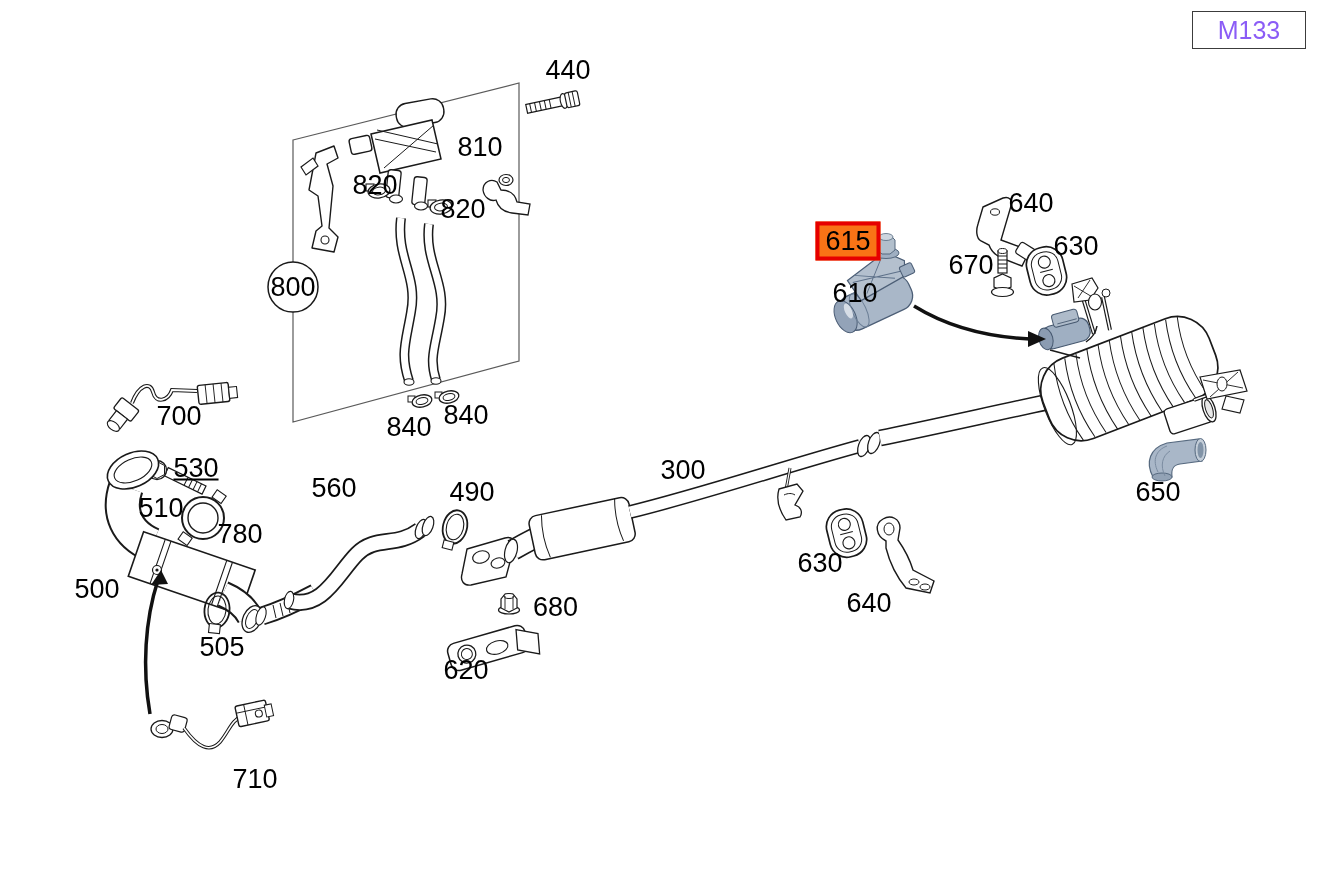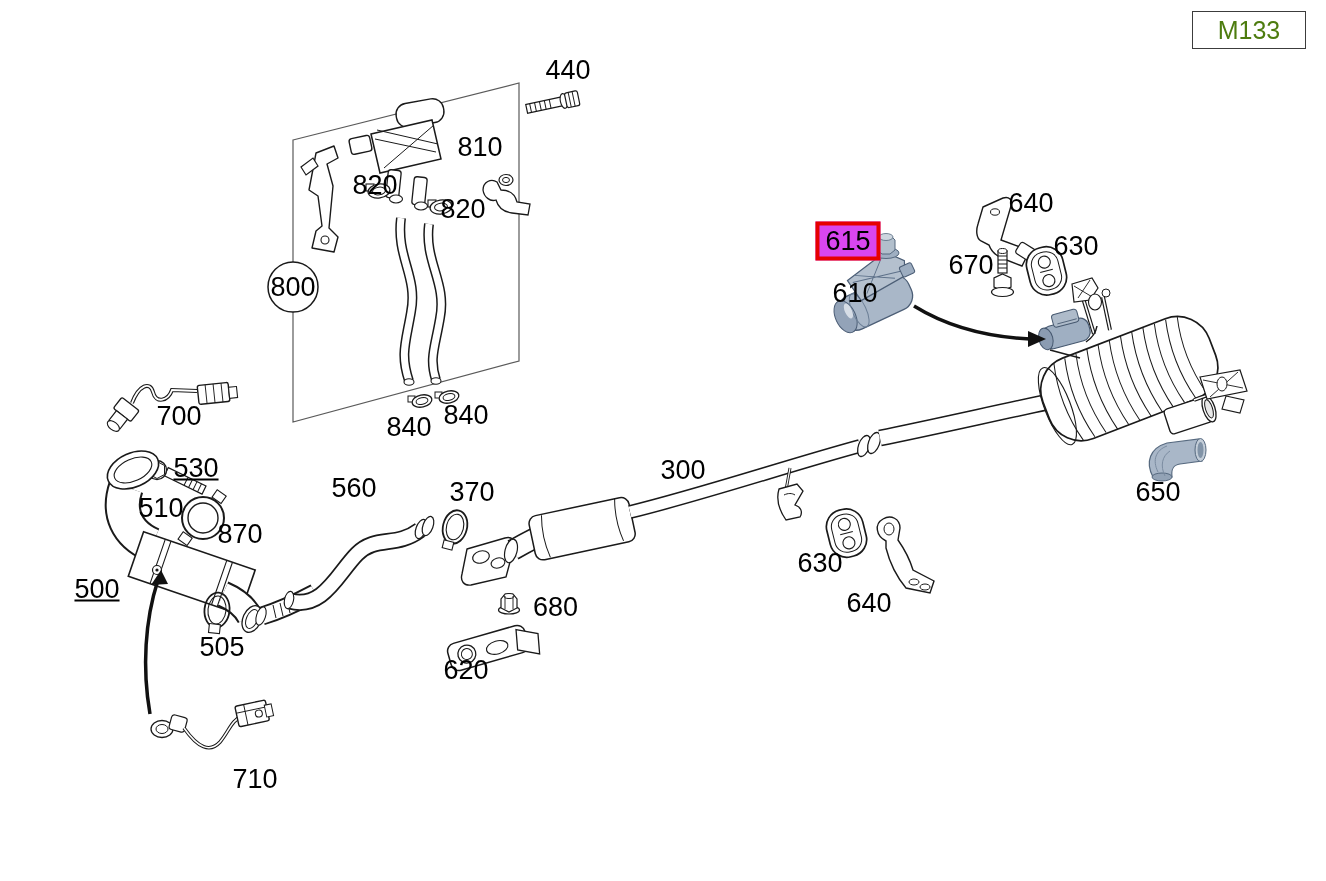--- a/index.html
+++ b/index.html
@@ -3,24 +3,24 @@
 <meta charset="utf-8">
 <style>
   html,body{margin:0;padding:0;background:#fff;}
   body{width:1326px;height:881px;position:relative;overflow:hidden;
        font-family:"Liberation Sans", sans-serif;}
   .stage{position:absolute;inset:0;}
   svg.diagram{position:absolute;left:0;top:0;z-index:1;}
   .callout-layer{position:absolute;inset:0;z-index:5;}
   .part-label{position:absolute;transform:translate(-50%,-50%);
       font-size:27px;line-height:1;color:#000;white-space:nowrap;cursor:pointer;}
-  .part-label.highlighted{border:4px solid #e60000;padding:2px 6px;background:#d946ef;}
+  .part-label.highlighted{border:4px solid #e60000;padding:2px 6px;background:#f97316;}
   .model-badge{position:absolute;left:1192px;top:11px;width:112px;height:36px;
       border:1.6px solid #3c3c3c;background:#fff;display:flex;align-items:center;
-      justify-content:center;font-size:25px;color:#4d7c0f;z-index:6;}
+      justify-content:center;font-size:25px;color:#8b5cf6;z-index:6;}
 </style>
 </head>
 <body>
 
 <div class="stage">
 
 <svg class="diagram" width="1326" height="881" viewBox="0 0 1326 881">
 
   <g>
     <polygon points="293,140 519,83 519,361 293,422" fill="#fff" stroke="#5a5a5a" stroke-width="1.2"></polygon>
@@ -346,26 +346,26 @@
       <div class="part-label" style="left: 568px; top: 70px;">440</div>
       <div class="part-label" style="left: 480px; top: 147px;">810</div>
       <div class="part-label" style="left: 375px; top: 185px;">820</div>
       <div class="part-label" style="left: 463px; top: 209px;">820</div>
       <div class="part-label" style="left: 293px; top: 287px; text-align: right;">800</div>
       <div class="part-label" style="left: 409px; top: 427px;">840</div>
       <div class="part-label" style="left: 466px; top: 415px;">840</div>
       <div class="part-label" style="left: 179px; top: 372px; margin-top: 44px;">700</div>
       <div class="part-label" style="left: 196px; top: 468px; text-decoration: underline;">530</div>
       <div class="part-label" style="left: 161px; top: 508px;">510</div>
-      <div class="part-label" style="left: 240px; top: 534px;">870</div>
-      <div class="part-label" style="left: 97px; top: 589px; text-decoration: underline;">500</div>
+      <div class="part-label" style="left: 240px; top: 534px;">780</div>
+      <div class="part-label" style="left: 97px; top: 589px;">500</div>
       <div class="part-label" style="left: 222px; top: 647px;">505</div>
       <div class="part-label" style="left: 214px; top: 779px; margin-left: 41px;">710</div>
-      <div class="part-label" style="left: 354px; top: 488px;">560</div>
-      <div class="part-label" style="left: 472px; top: 492px;">370</div>
+      <div class="part-label" style="left: 334px; top: 488px;">560</div>
+      <div class="part-label" style="left: 472px; top: 492px;">490</div>
       <div class="part-label" style="left: 536px; top: 607px; padding-left: 39px;">680</div>
       <div class="part-label" style="left: 466px; top: 670px;">620</div>
       <div class="part-label" style="left: 683px; top: 470px;">300</div>
       <div class="part-label highlighted" style="left: 848px; top: 241px;">615</div>
       <div class="part-label" style="left: 822px; top: 293px; margin-left: 33px;">610</div>
       <div class="part-label" style="left: 971px; top: 265px;">670</div>
       <div class="part-label" style="left: 1031px; top: 203px;">640</div>
       <div class="part-label" style="left: 1076px; top: 246px;">630</div>
       <div class="part-label" style="left: 820px; top: 563px;">630</div>
       <div class="part-label" style="left: 869px; top: 603px;">640</div>

